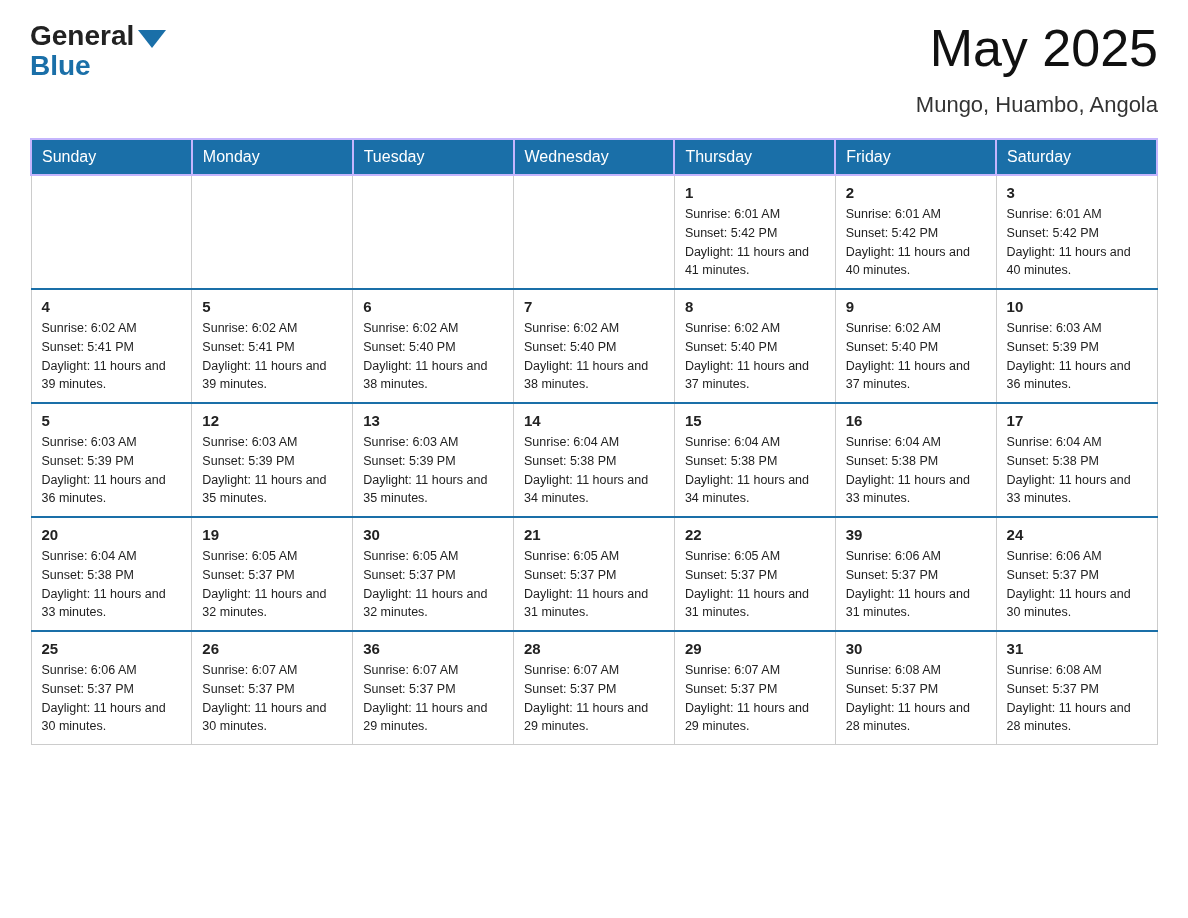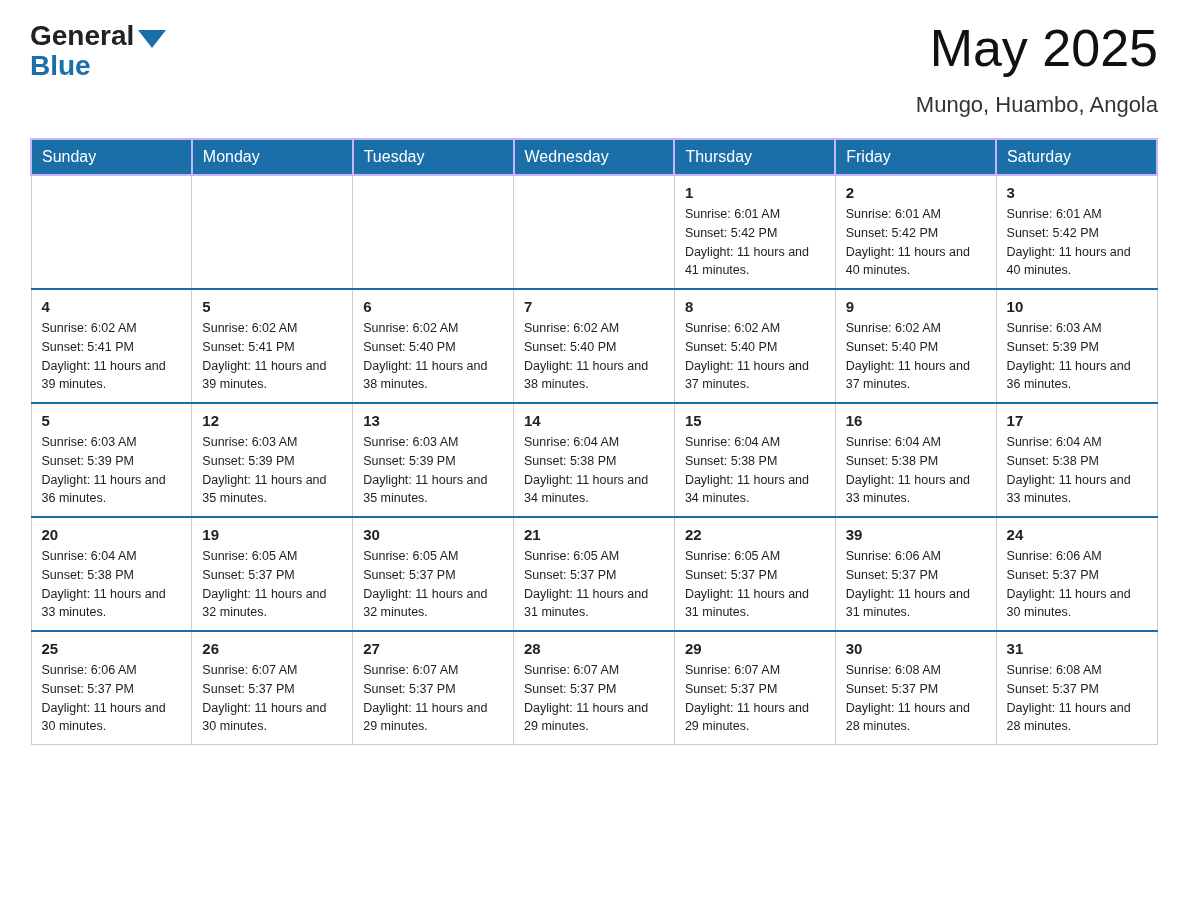--- a/index.html
+++ b/index.html
@@ -293,21 +293,21 @@
 Sunset: 5:37 PM
 Daylight: 11 hours and 30 minutes.</div>
         </td>
         <td>
           <span class="day-num">26</span>
           <div class="day-info">Sunrise: 6:07 AM
 Sunset: 5:37 PM
 Daylight: 11 hours and 30 minutes.</div>
         </td>
         <td>
-          <span class="day-num">27</span>
+          <span class="day-num">36</span>
           <div class="day-info">Sunrise: 6:07 AM
 Sunset: 5:37 PM
 Daylight: 11 hours and 29 minutes.</div>
         </td>
         <td>
           <span class="day-num">28</span>
           <div class="day-info">Sunrise: 6:07 AM
 Sunset: 5:37 PM
 Daylight: 11 hours and 29 minutes.</div>
         </td>

